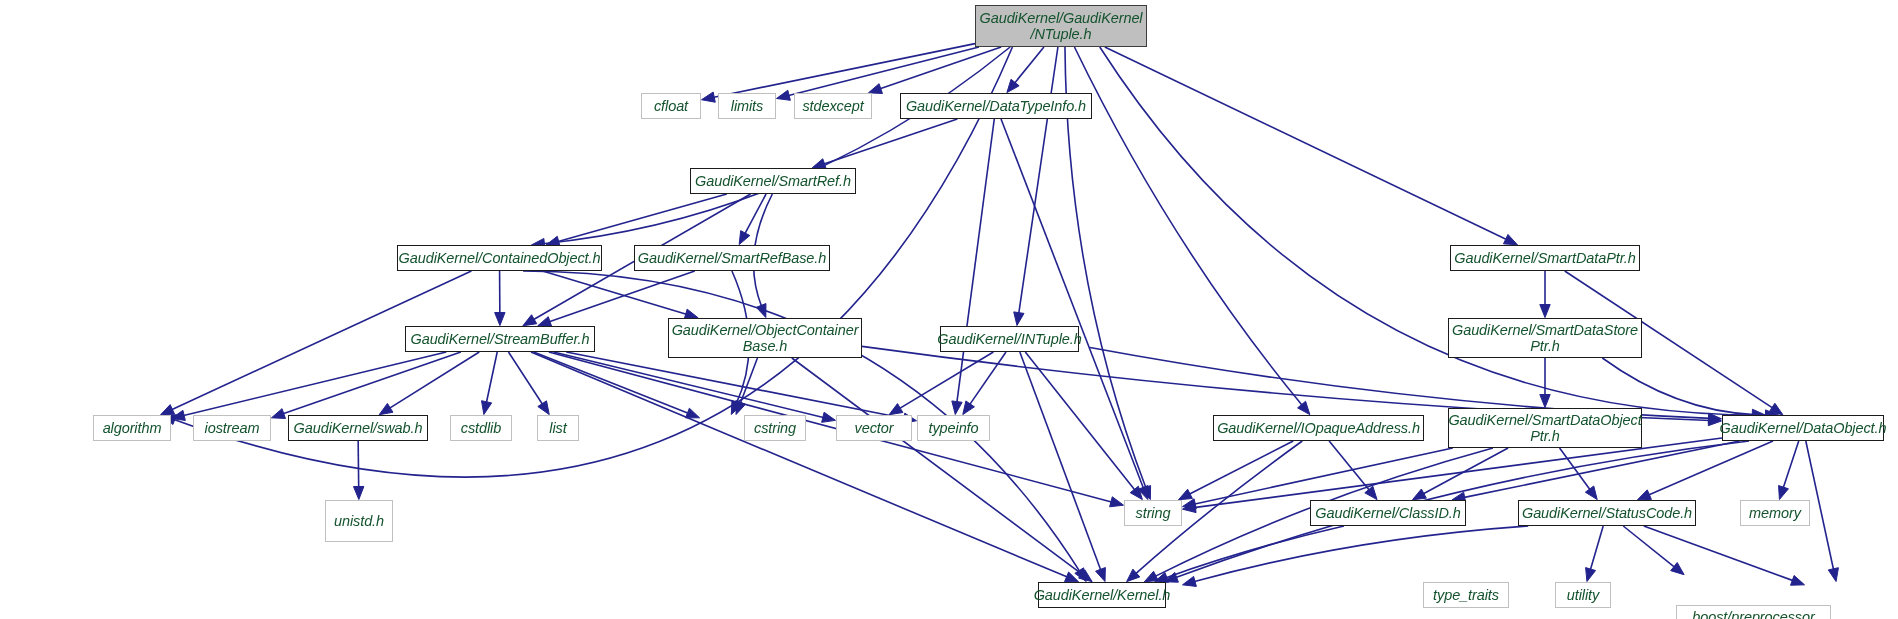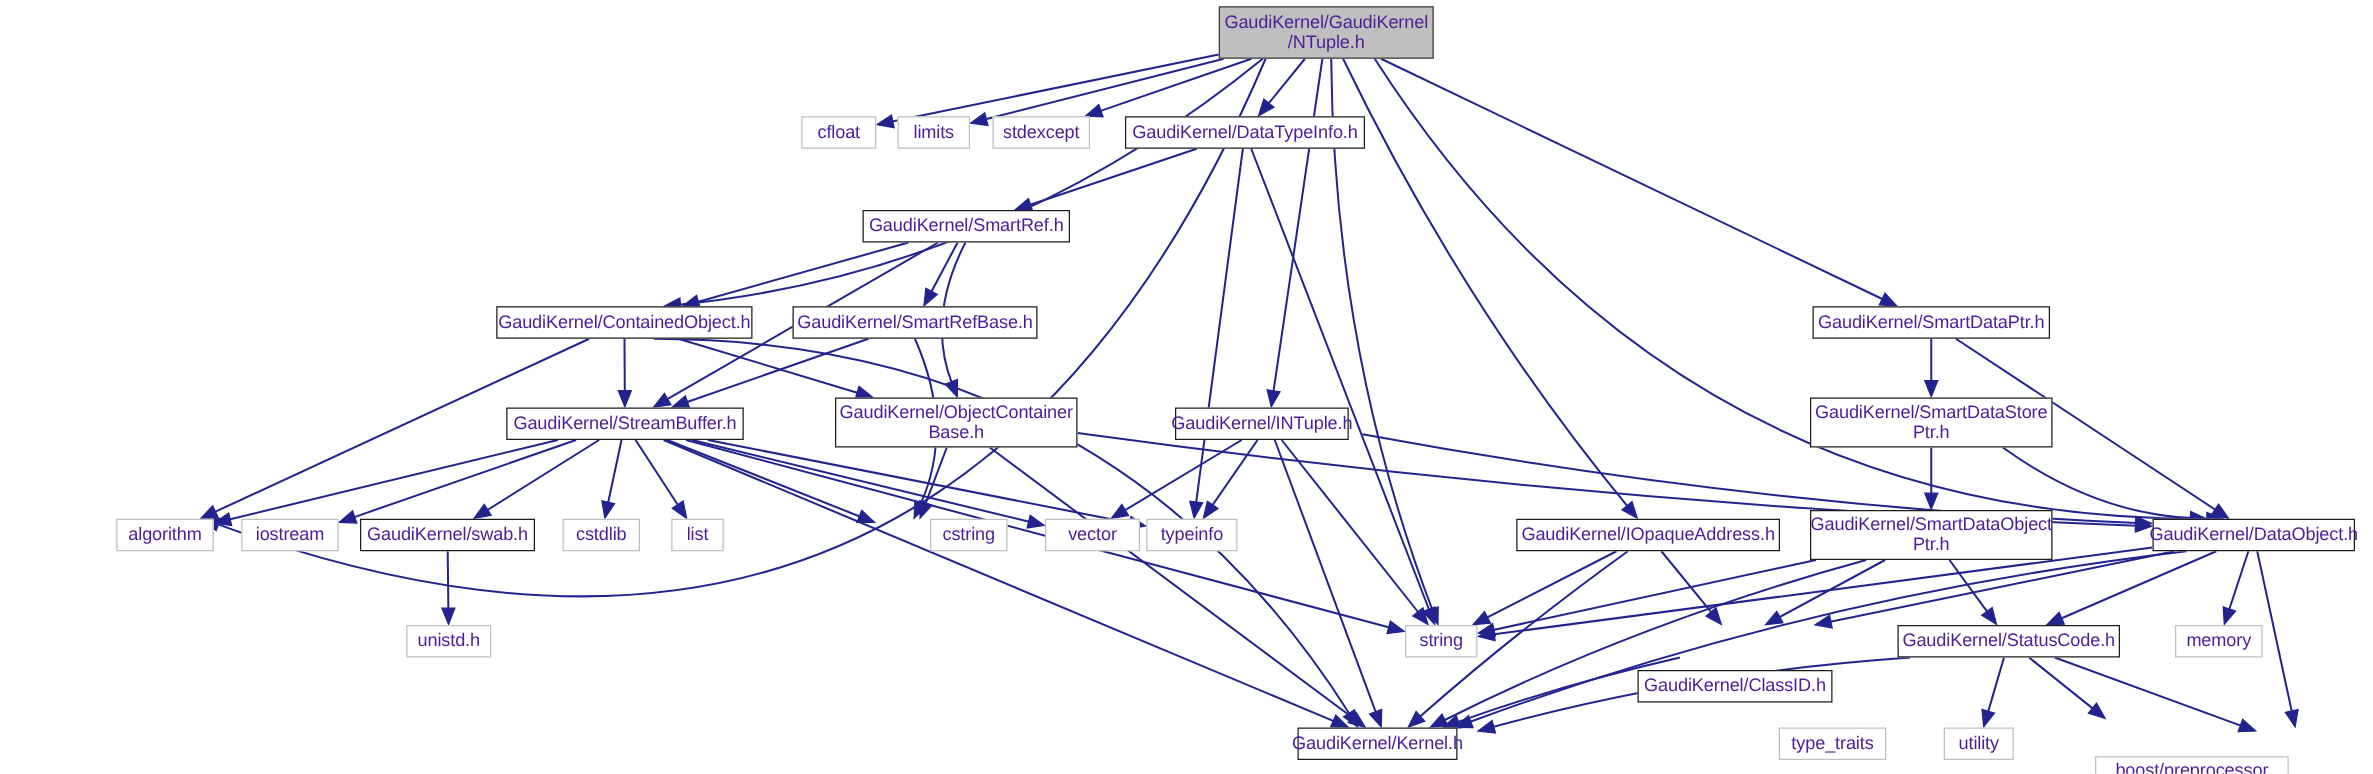--- a/index.html
+++ b/index.html
@@ -34,26 +34,27 @@
   }
   .node-box {
     position: absolute;
     box-sizing: border-box;
     display: flex;
     align-items: center;
     justify-content: center;
     text-align: center;
     background: #ffffff;
     border: 1px solid #c0c0c0;
-    color: #4c1d95;
+    color: #14532d;
     font-size: 14.5px;
     line-height: 1.12;
     letter-spacing: -0.1px;
     white-space: pre-line;
     padding: 0 4px;
+    font-style: italic;
   }
   .node-box.strong {
     border: 1.6px solid #1c1c1c;
   }
   .node-box.root {
     border: 1.6px solid #3c3c3c;
     background: #bfbfbf;
   }
 </style>
 </head>
@@ -214,23 +215,23 @@
       <div class="node-box strong" style="left: 288px; top: 415px; width: 140px; height: 26px;"><span>GaudiKernel/swab.h</span></div>
       <div class="node-box" style="left: 450px; top: 415px; width: 62px; height: 26px;"><span>cstdlib</span></div>
       <div class="node-box" style="left: 537px; top: 415px; width: 42px; height: 26px;"><span>list</span></div>
       <div class="node-box" style="left: 700px; top: 415px; width: 62px; height: 26px; margin-left: 44px;"><span>cstring</span></div>
       <div class="node-box" style="left: 836px; top: 415px; width: 76px; height: 26px;"><span>vector</span></div>
       <div class="node-box" style="left: 917px; top: 415px; width: 73px; height: 26px;"><span>typeinfo</span></div>
       <div class="node-box strong" style="left: 1213px; top: 415px; width: 211px; height: 26px;"><span>GaudiKernel/IOpaqueAddress.h</span></div>
       <div class="node-box strong" style="left: 1448px; top: 408px; width: 194px; height: 40px;"><span>GaudiKernel/SmartDataObject
 Ptr.h</span></div>
       <div class="node-box strong" style="left: 1722px; top: 415px; width: 162px; height: 26px;"><span>GaudiKernel/DataObject.h</span></div>
-      <div class="node-box" style="left: 325px; top: 500px; width: 68px; height: 26px;"><span>unistd.h</span></div>
+      <div class="node-box" style="left: 325px; top: 500px; width: 68px; height: 42px;"><span>unistd.h</span></div>
       <div class="node-box" style="left: 1124px; top: 500px; width: 58px; height: 26px;"><span>string</span></div>
-      <div class="node-box strong" style="left: 1310px; top: 500px; width: 156px; height: 26px; margin-top: 36px;"><span>GaudiKernel/ClassID.h</span></div>
+      <div class="node-box strong" style="left: 1310px; top: 500px; width: 156px; height: 26px;"><span>GaudiKernel/ClassID.h</span></div>
       <div class="node-box strong" style="left: 1518px; top: 500px; width: 178px; height: 26px;"><span>GaudiKernel/StatusCode.h</span></div>
       <div class="node-box" style="left: 1740px; top: 500px; width: 70px; height: 26px;"><span>memory</span></div>
       <div class="node-box strong" style="left: 1038px; top: 582px; width: 128px; height: 26px;"><span>GaudiKernel/Kernel.h</span></div>
       <div class="node-box" style="left: 1423px; top: 582px; width: 86px; height: 26px;"><span>type_traits</span></div>
       <div class="node-box" style="left: 1555px; top: 582px; width: 56px; height: 26px;"><span>utility</span></div>
       <div class="node-box" style="left: 1632px; top: 605px; width: 155px; height: 40px; margin-left: 44px;"><span>boost/preprocessor
 /facilities/overload.hpp</span></div>
       <div class="node-box" style="left: 1908px; top: 582px; width: 68px; height: 20px; padding-left: 25px;"><span>ostream</span></div>
     </div>
 </div>

